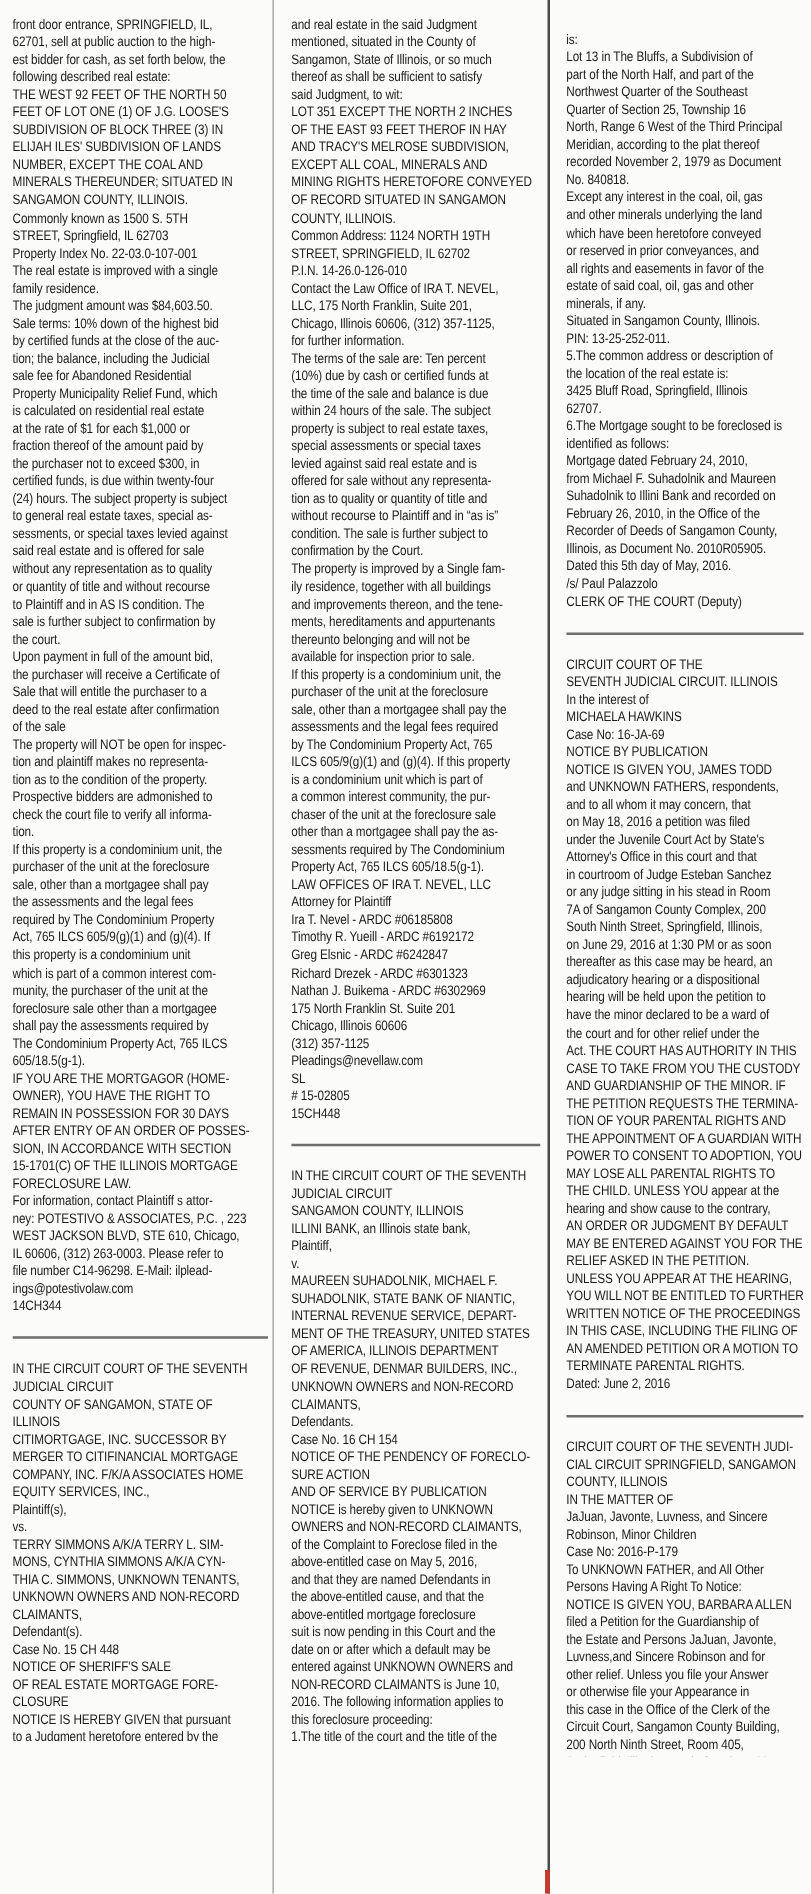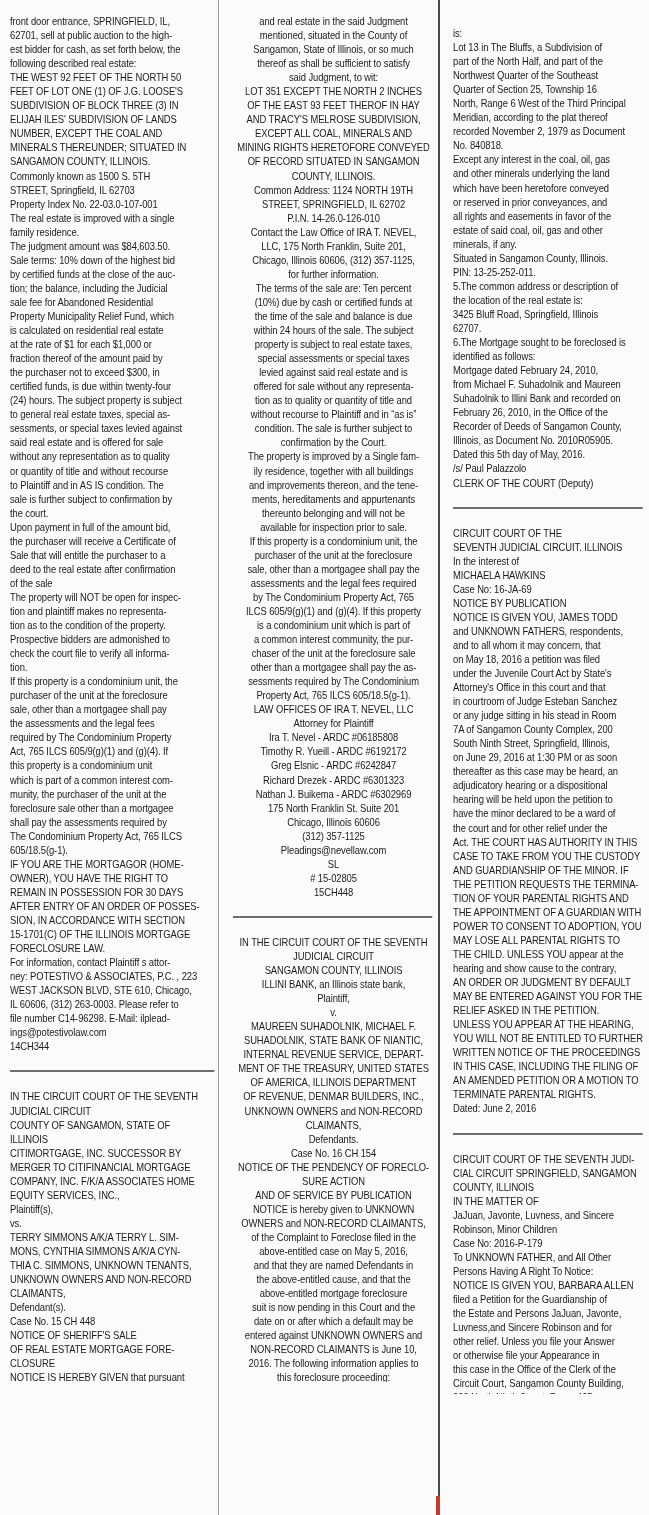--- a/index.html
+++ b/index.html
@@ -2,23 +2,23 @@
 <html><head>
 <meta charset="utf-8">
 <style>
   html,body{margin:0;padding:0;}
   body{
     width:649px;height:1515px;overflow:hidden;
     background:#fbfbfa;
     font-family:"Liberation Sans",sans-serif;
   }
   .page{position:relative;width:649px;height:1515px;background:#fbfbfa;}
-  .col{position:absolute;top:0;height:1382px;overflow:hidden;padding-top:14px;box-sizing:border-box;}
+  .col{position:absolute;top:11px;height:1382px;overflow:hidden;padding-top:2px;box-sizing:border-box;}
   .col-1{left:10px;width:206px;}
-  .col-2{left:233px;width:201px;text-align:center;}
+  .col-2{left:233px;width:201px;}
   .col-3{left:453px;width:192px;margin-top:12px;}
   
   .colinner{
     width:117%;
     transform:scaleX(0.855);
     transform-origin:0 0;
     color:#1b1b1b;
   }
   .notice{
     white-space:pre-line;

